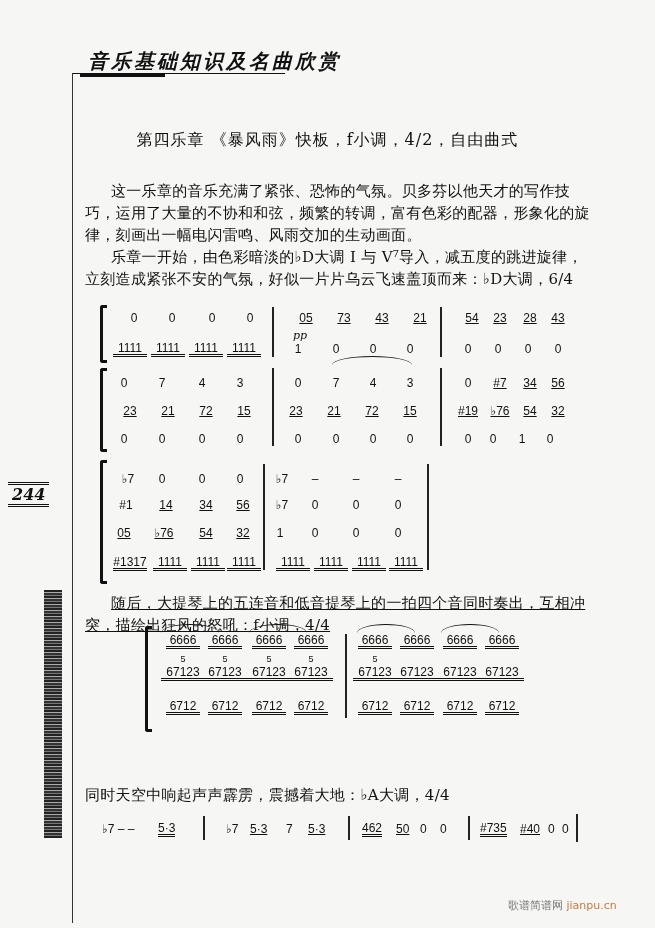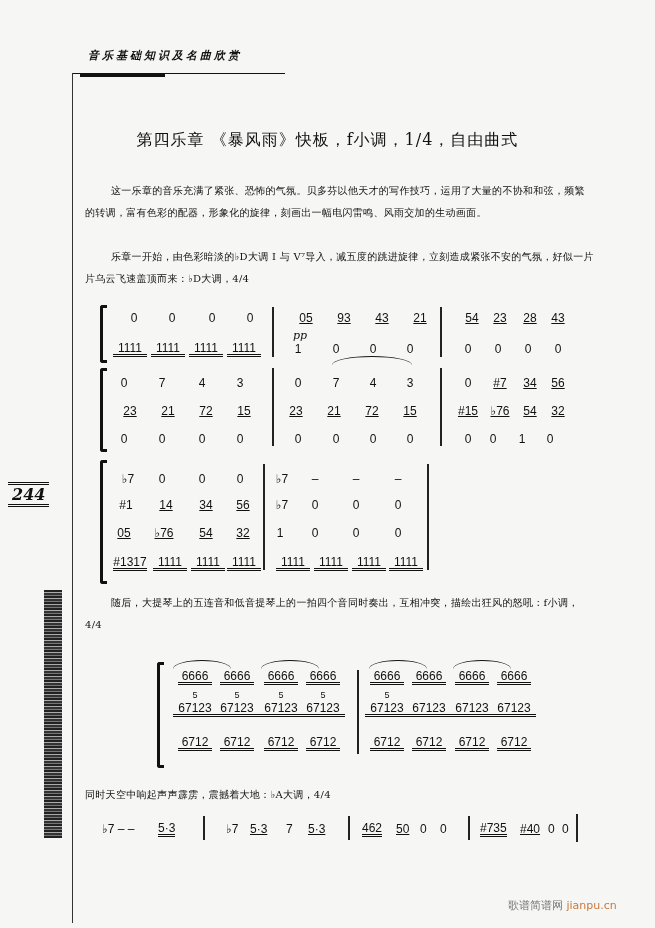--- a/index.html
+++ b/index.html
@@ -5,29 +5,29 @@
   html, body { margin:0; padding:0; }
   body {
     width:655px; height:928px; position:relative; overflow:hidden;
     background:#f6f6f4;
     font-family:"DejaVu Serif", serif;
     color:#111;
   }
   .abs { position:absolute; }
   
   .running-head {
-    left:88px; top:48px; font-size:11px; font-weight:bold; letter-spacing:3px;
+    left:88px; top:48px; font-size:20px; font-weight:bold; letter-spacing:3px;
     font-family:"DejaVu Serif", serif; font-style:italic;
   }
   .head-rule { left:72px; top:73px; width:213px; height:1px; background:#111; }
   .head-thick { left:80px; top:73px; width:85px; height:4px; background:#111; }
   .page-vline { left:72px; top:73px; width:1px; height:850px; background:#333; }
 
   .title { left:0; width:655px; top:130px; text-align:center; font-size:16px; letter-spacing:1px; }
-  .para { font-size:10px; line-height:22px; width:510px; letter-spacing:0.3px; }
+  .para { font-size:15px; line-height:22px; width:510px; letter-spacing:0.3px; }
   .para .indent { display:inline-block; width:26px; }
 
   
   .score { font-family:"Liberation Sans", sans-serif; font-size:12px; }
   .brace { border:3px solid #111; border-right:none; width:4px; border-radius:3px 0 0 3px; }
   .bar { width:1.5px; background:#222; }
   .n { position:absolute; text-align:center; width:34px; margin-left:-17px; }
   .u1 { text-decoration:underline; }
   .u2 { border-bottom:3px double #111; line-height:12px; }
   .dyn { font-style:italic; font-family:"DejaVu Serif", serif; font-size:11px; }
@@ -47,40 +47,40 @@
   .watermark .wm-url { color:#c77a3e; }
 </style>
 </head>
 <body>
 
 <div class="abs running-head">音乐基础知识及名曲欣赏</div>
 <div class="abs head-rule"></div>
 <div class="abs head-thick"></div>
 <div class="abs page-vline"></div>
 
-<div class="abs title">第四乐章 《暴风雨》快板，f小调，1/4，自由曲式</div>
+<div class="abs title">第四乐章 《暴风雨》快板，f小调，4/2，自由曲式</div>
 
 <div class="abs para" style="left:85px; top:180px;">
   <span class="indent"></span><span>这一乐章的音乐充满了紧张、恐怖的气氛。贝多芬以他天才的写作技巧，运用了大量的不协和和弦，频繁的转调，富有色彩的配器，形象化的旋律，刻画出一幅电闪雷鸣、风雨交加的生动画面。</span>
 </div>
 <div class="abs para" style="left:85px; top:246px;">
-  <span class="indent"></span><span>乐章一开始，由色彩暗淡的♭D大调 Ⅰ 与 Ⅴ⁷导入，减五度的跳进旋律，立刻造成紧张不安的气氛，好似一片片乌云飞速盖顶而来：♭D大调，4/4</span>
+  <span class="indent"></span><span>乐章一开始，由色彩暗淡的♭D大调 Ⅰ 与 Ⅴ⁷导入，减五度的跳进旋律，立刻造成紧张不安的气氛，好似一片片乌云飞速盖顶而来：♭D大调，6/4</span>
 </div>
 
 <div class="abs score" style="left:100px; top:305px; width:470px; height:55px;">
   <div class="abs brace" style="left:0; top:0; height:52px;"></div>
   <div class="abs bar" style="left:172px; top:2px; height:50px;"></div>
   <div class="abs bar" style="left:340px; top:2px; height:50px;"></div>
 
   <span class="n" style="left:34px; top:6px;">0</span>
   <span class="n" style="left:72px; top:6px;">0</span>
   <span class="n" style="left:112px; top:6px;">0</span>
   <span class="n" style="left:150px; top:6px;">0</span>
   <span class="n u1" style="left:206px; top:6px;">05</span>
-  <span class="n u1" style="left:244px; top:6px;">93</span>
+  <span class="n u1" style="left:244px; top:6px;">73</span>
   <span class="n u1" style="left:282px; top:6px;">43</span>
   <span class="n u1" style="left:320px; top:6px;">21</span>
   <span class="n u1" style="left:372px; top:6px;">54</span>
   <span class="n u1" style="left:400px; top:6px;">23</span>
   <span class="n u1" style="left:430px; top:6px;">28</span>
   <span class="n u1" style="left:458px; top:6px;">43</span>
   <span class="n dyn" style="left:200px; top:24px;">pp</span>
 
   <span class="n u2" style="left:30px; top:37px;">1111</span>
   <span class="n u2" style="left:68px; top:37px;">1111</span>
@@ -116,21 +116,21 @@
   <span class="n u1" style="left:458px; top:14px;">56</span>
 
   <span class="n u1" style="left:30px; top:42px;">23</span>
   <span class="n u1" style="left:68px; top:42px;">21</span>
   <span class="n u1" style="left:106px; top:42px;">72</span>
   <span class="n u1" style="left:144px; top:42px;">15</span>
   <span class="n u1" style="left:196px; top:42px;">23</span>
   <span class="n u1" style="left:234px; top:42px;">21</span>
   <span class="n u1" style="left:272px; top:42px;">72</span>
   <span class="n u1" style="left:310px; top:42px;">15</span>
-  <span class="n u1" style="left:368px; top:42px;">#15</span>
+  <span class="n u1" style="left:368px; top:42px;">#19</span>
   <span class="n u1" style="left:400px; top:42px;">♭76</span>
   <span class="n u1" style="left:430px; top:42px;">54</span>
   <span class="n u1" style="left:458px; top:42px;">32</span>
 
   <span class="n" style="left:24px; top:70px;">0</span>
   <span class="n" style="left:62px; top:70px;">0</span>
   <span class="n" style="left:102px; top:70px;">0</span>
   <span class="n" style="left:140px; top:70px;">0</span>
   <span class="n" style="left:198px; top:70px;">0</span>
   <span class="n" style="left:236px; top:70px;">0</span>
@@ -180,25 +180,25 @@
   <span class="n u2" style="left:30px; top:96px;">#1317</span>
   <span class="n u2" style="left:70px; top:96px;">1111</span>
   <span class="n u2" style="left:108px; top:96px;">1111</span>
   <span class="n u2" style="left:144px; top:96px;">1111</span>
   <span class="n u2" style="left:193px; top:96px;">1111</span>
   <span class="n u2" style="left:231px; top:96px;">1111</span>
   <span class="n u2" style="left:269px; top:96px;">1111</span>
   <span class="n u2" style="left:306px; top:96px;">1111</span>
 </div>
 
-<div class="abs para" style="left:85px; top:592px;">
+<div class="abs para" style="left:85px; top:592px;text-decoration:underline;">
   <span class="indent"></span><span>随后，大提琴上的五连音和低音提琴上的一拍四个音同时奏出，互相冲突，描绘出狂风的怒吼：f小调，4/4</span>
 </div>
 
-<div class="abs score" style="left:145px; top:658px; width:375px; height:110px;margin-left:12px;">
+<div class="abs score" style="left:145px; top:622px; width:375px; height:110px;">
   <div class="abs brace" style="left:0; top:4px; height:100px;"></div>
   <div class="abs bar" style="left:200px; top:12px; height:84px;"></div>
 
   <div class="abs slur" style="left:16px; top:2px; width:58px;"></div>
   <div class="abs slur" style="left:104px; top:2px; width:58px;"></div>
   <div class="abs slur" style="left:212px; top:2px; width:58px;"></div>
   <div class="abs slur" style="left:296px; top:2px; width:58px;"></div>
 
   <span class="n u2" style="left:38px; top:12px;">6666</span>
   <span class="n u2" style="left:80px; top:12px;">6666</span>

